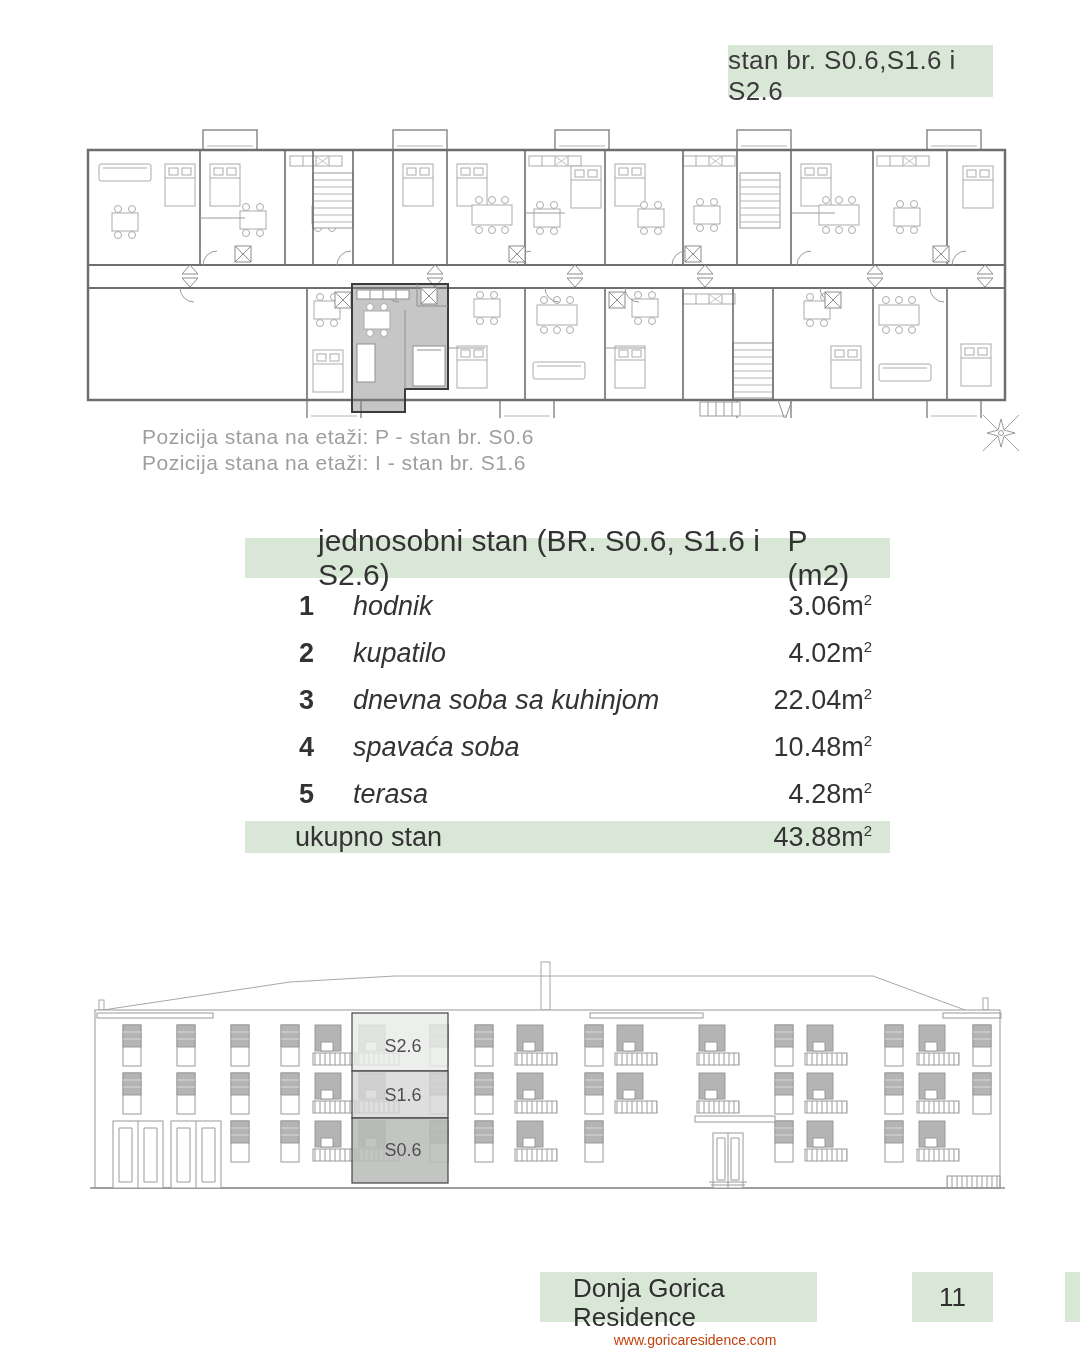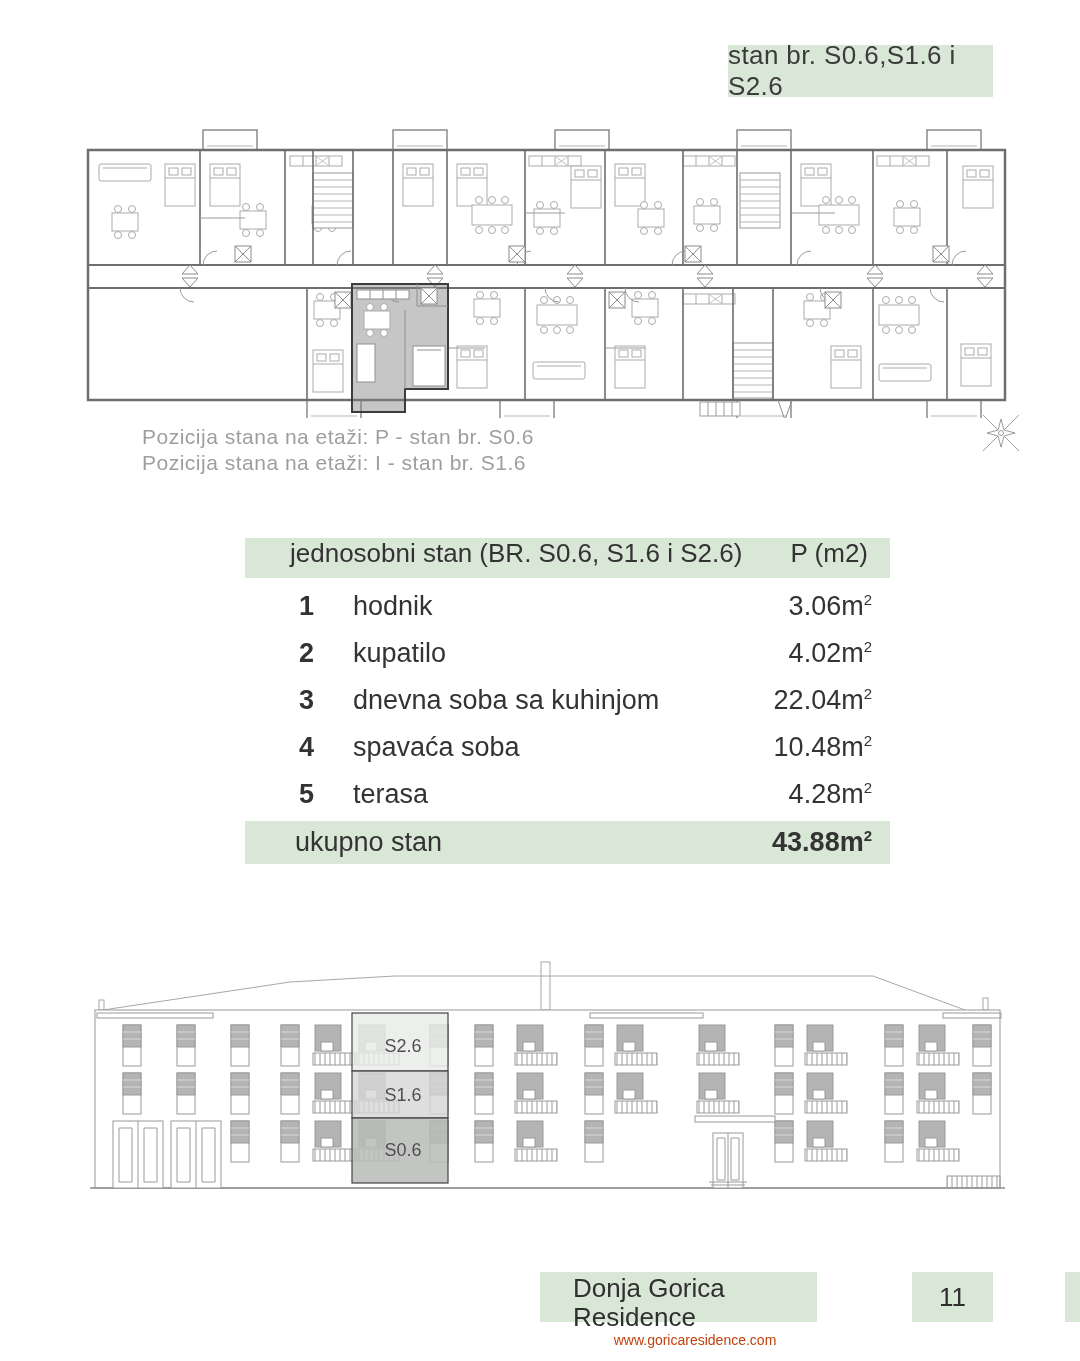--- a/index.html
+++ b/index.html
@@ -3,41 +3,41 @@
 <meta charset="utf-8">
 <style>
   :root{ --green:#d9e7d6; --ink:#333333; --gray:#9e9e9e; --wall:#6e6e6e; --lite:#ababab; }
   *{ box-sizing:border-box; }
   body{ margin:0; background:#ffffff; }
   .page{ position:relative; width:1080px; height:1361px; background:#fff;
          font-family:"Liberation Sans",sans-serif; overflow:hidden; }
 
   .badge{ position:absolute; left:728px; top:45px; width:265px; height:52px;
           background:var(--green); color:#3b3b3b; font-size:26px; letter-spacing:.4px;
-          display:flex; align-items:center; justify-content:center; }
+          display:flex; justify-content:center; }
 
   .plan{ position:absolute; left:85px; top:118px; }
   .compass{ position:absolute; left:978px; top:410px; }
 
   .notes{ position:absolute; left:94px; top:424px; color:var(--gray);
           font-size:21px; line-height:26px; letter-spacing:.5px;margin-left:48px; }
 
   .area-table{ position:absolute; left:245px; top:538px; width:645px; color:var(--ink); }
-  .band{ height:40px; background:var(--green); display:flex; align-items:flex-start; font-size:26px; }
+  .band{ height:40px; background:var(--green); display:flex; align-items:center; font-size:30px;padding-left:28px; }
   .band .t{ margin-left:45px; }
   .band .u{ margin-left:auto; margin-right:22px; }
   .rows{ padding:5px 0 3px; }
   .row{ height:47px; display:flex; align-items:center; font-size:27px; }
   .row .n{ width:26px; margin-left:54px; font-weight:bold; }
-  .row .l{ margin-left:28px; }
+  .row .l{ margin-left:28px;font-style:italic; }
   .row .v{ margin-left:auto; margin-right:18px; }
   sup{ font-size:15px; vertical-align:super; line-height:0; }
-  .total{ height:43px; background:var(--green); display:flex; align-items:center; font-size:27px; }
+  .total{ height:32px; background:var(--green); display:flex; align-items:center; font-size:27px; }
   .total .t{ margin-left:50px; }
-  .total .v{ margin-left:auto; margin-right:18px; font-weight:bold; }
+  .total .v{ margin-left:auto; margin-right:18px; font-weight:normal; }
 
   .elev{ position:absolute; left:85px; top:958px; }
 
   .footer-box{ position:absolute; left:540px; top:1272px; width:277px; height:50px;
                background:var(--green); color:#2f2f2f; padding-left:33px; }
   .footer-title{ font-size:26px; line-height:29px; margin-top:2px; }
   .footer-url{ font-size:14px; color:#c2410c;text-align:center; }
   .page-num{ position:absolute; left:912px; top:1272px; width:81px; height:50px;
              background:var(--green); display:flex; align-items:center; justify-content:center;
              font-size:26px; color:#2f2f2f; }

